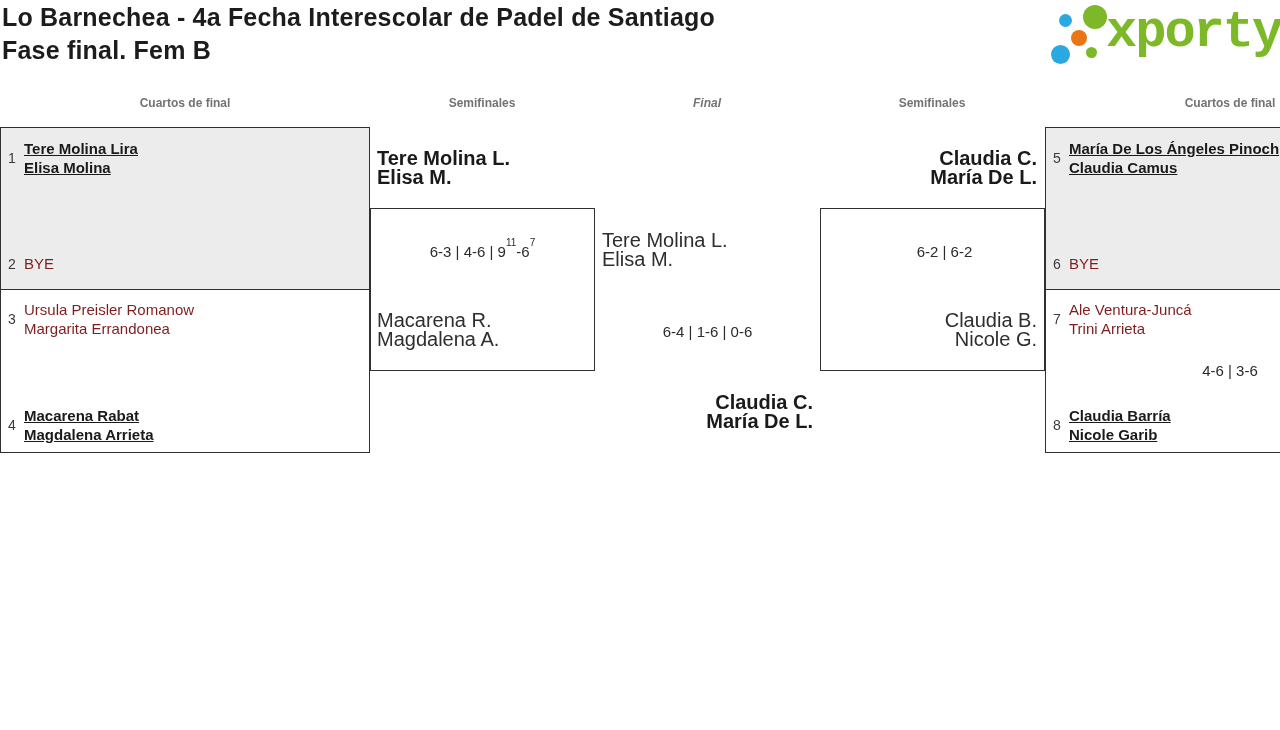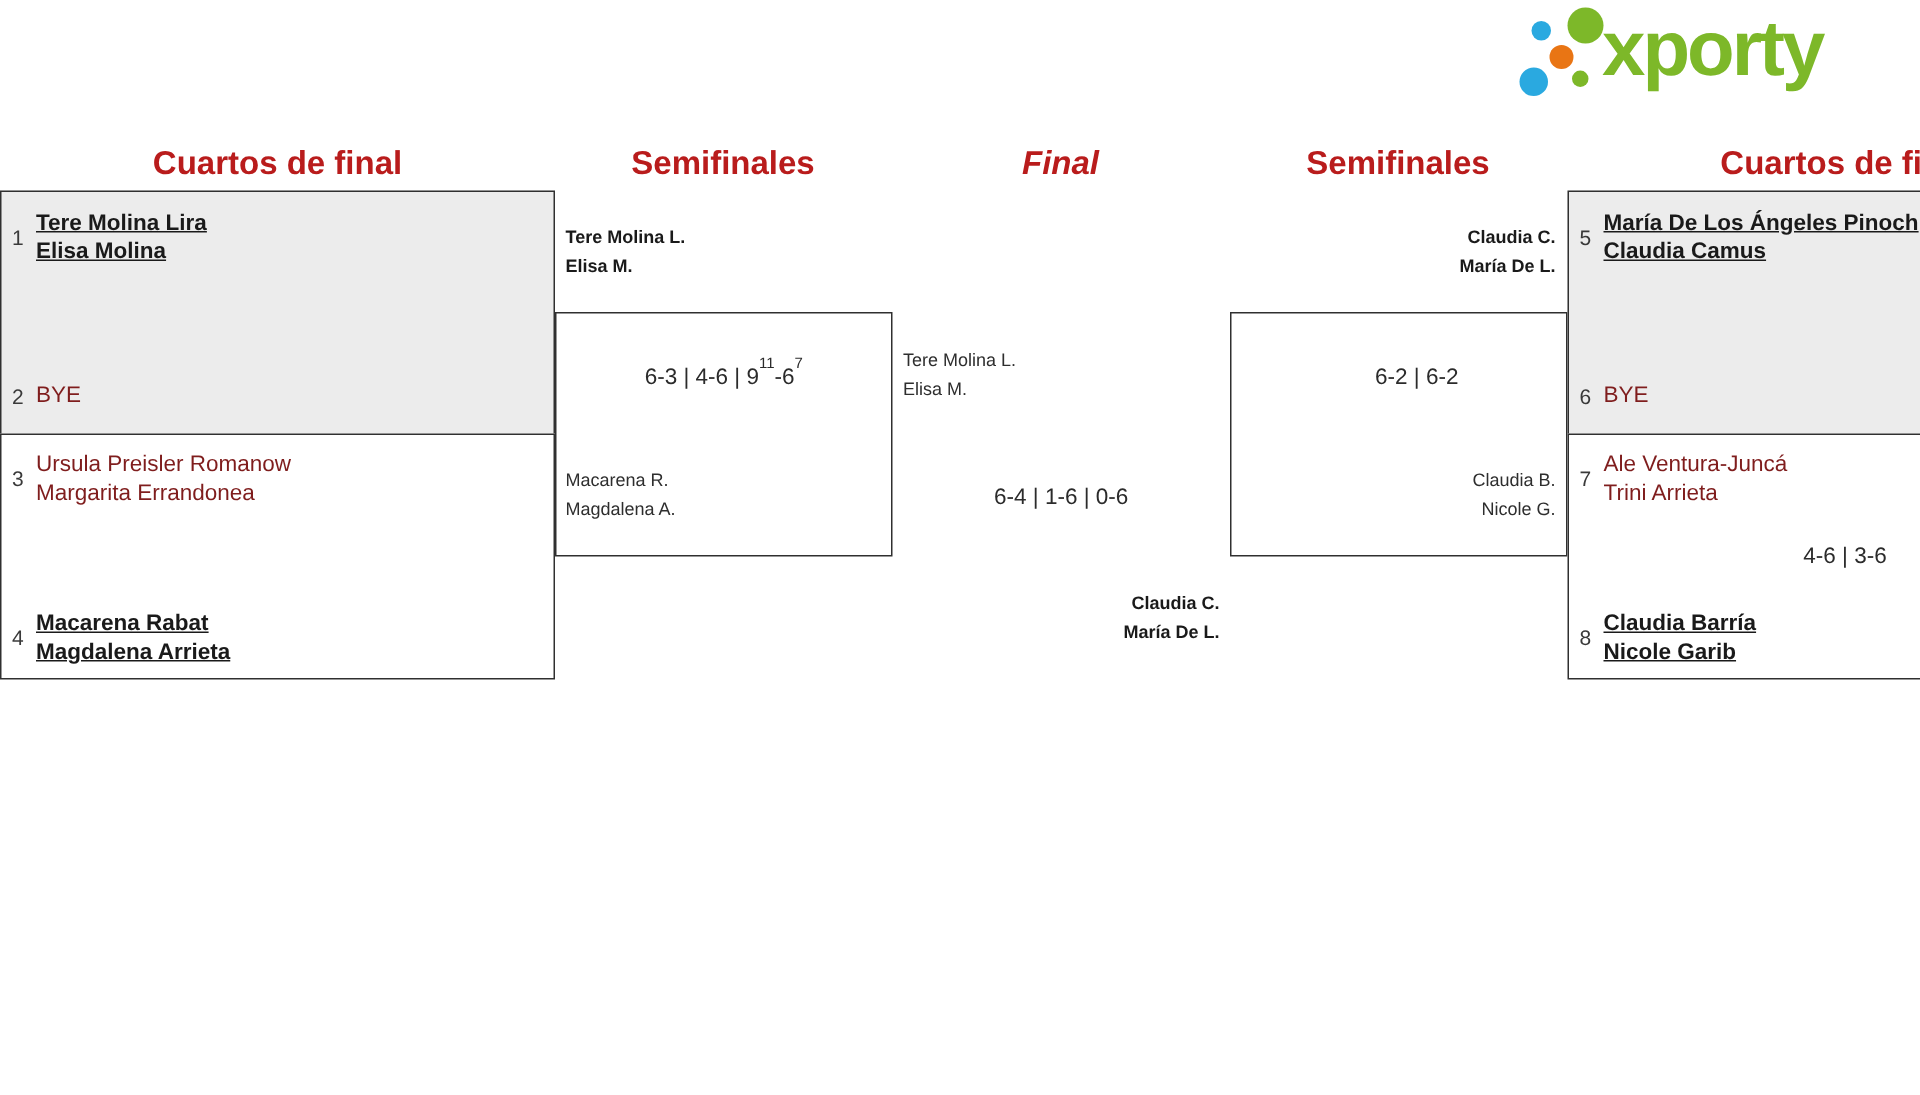--- a/index.html
+++ b/index.html
@@ -17,21 +17,21 @@
     position: absolute;
     left: 2px;
     top: 1px;
     font-size: 25px;
     line-height: 32.5px;
     font-weight: 700;
     color: #1c1c1c;
     letter-spacing: 0.2px;
     white-space: nowrap;
   }
-  .logo { position: absolute; left: 1007px; top: 0; width: 235px; height: 78px; cursor: pointer; }
+  .logo { position: absolute; left: 1045px; top: 0; width: 235px; height: 78px; cursor: pointer; font-family: Liberation Mono, monospace; }
   .dot { position: absolute; border-radius: 50%; }
   .dot.green-big   { left: 38px; top: 5px;  width: 24px; height: 24px; background: #7db829; }
   .dot.blue-small  { left: 14px; top: 14px; width: 13px; height: 13px; background: #2aa9e0; }
   .dot.orange-mid  { left: 26px; top: 30px; width: 16px; height: 16px; background: #e97514; }
   .dot.blue-big    { left: 6px;  top: 45px; width: 19px; height: 19px; background: #2aa9e0; }
   .dot.green-small { left: 41px; top: 47px; width: 11px; height: 11px; background: #7db829; }
   .wordmark {
     position: absolute;
     left: 61px;
     top: 2px;
@@ -39,23 +39,23 @@
     line-height: 62px;
     font-weight: 700;
     letter-spacing: -2px;
     color: #7db829;
     white-space: nowrap;
   }
   .round-header {
     position: absolute;
     top: 96px;
     transform: translateX(-50%);
-    font-size: 22px;
+    font-size: 12px;
     font-weight: 700;
-    color: #b91c1c;
+    color: #737373;
     white-space: nowrap;
   }
   .box {
     position: absolute;
     border: 1.5px solid #303030;
     background: #ffffff;
   }
   .box.bye { background: #ececec; }
   .team-row {
     position: absolute;
@@ -82,33 +82,37 @@
     position: absolute;
     font-size: 15px;
     line-height: 19px;
     color: #2b2b2b;
     text-align: center;
     white-space: nowrap;
   }
   sup.tb { font-size: 10px; line-height: 0; position: relative; top: -5px; }
   .lbl {
     position: absolute;
-    font-size: 12px;
+    font-size: 20px;
     line-height: 19px;
     color: #2e2e2e;
     white-space: nowrap;
   }
   .lbl.bold { font-weight: 700; color: #1a1a1a; }
   .lbl.right { text-align: right; }
 </style>
 </head>
 <body>
 
 <div class="page">
 
+  <div class="title">
+    <div>Lo Barnechea - 4a Fecha Interescolar de Padel de Santiago</div>
+    <div>Fase final. Fem B</div>
+  </div>
 
   <div class="logo">
     <span class="dot green-big"></span>
     <span class="dot blue-small"></span>
     <span class="dot orange-mid"></span>
     <span class="dot blue-big"></span>
     <span class="dot green-small"></span>
     <span class="wordmark">xporty</span>
   </div>
 

